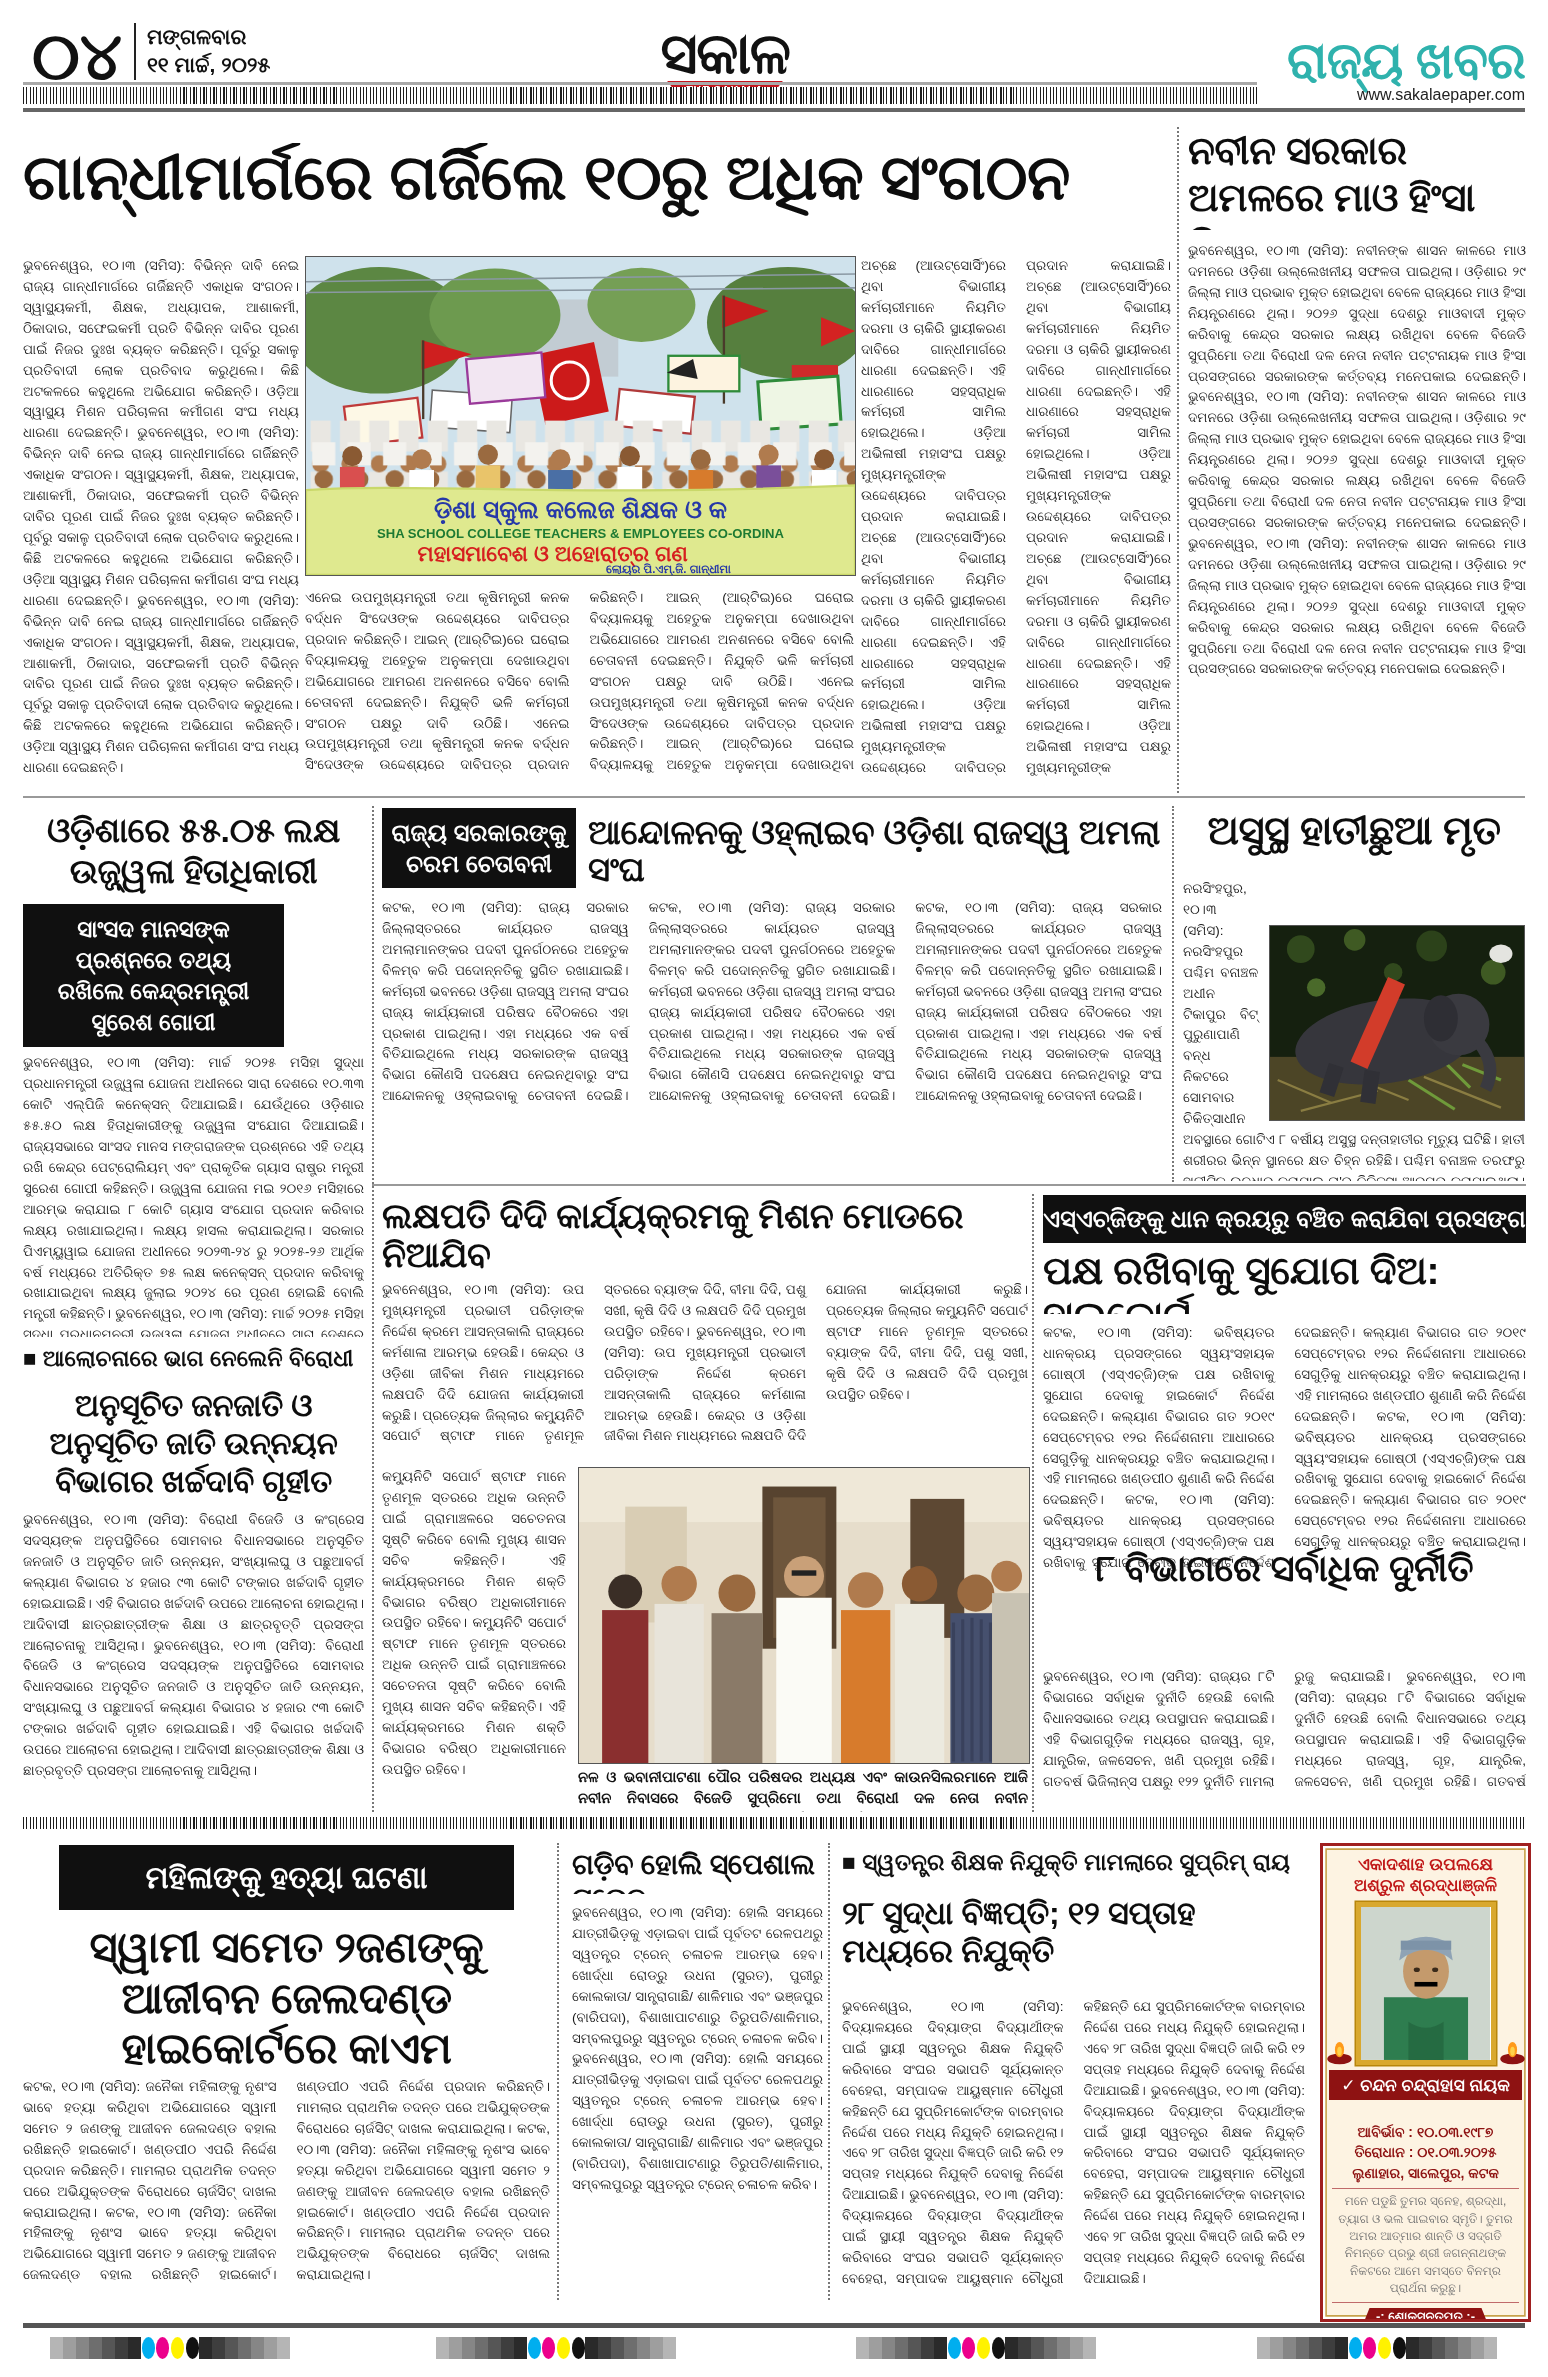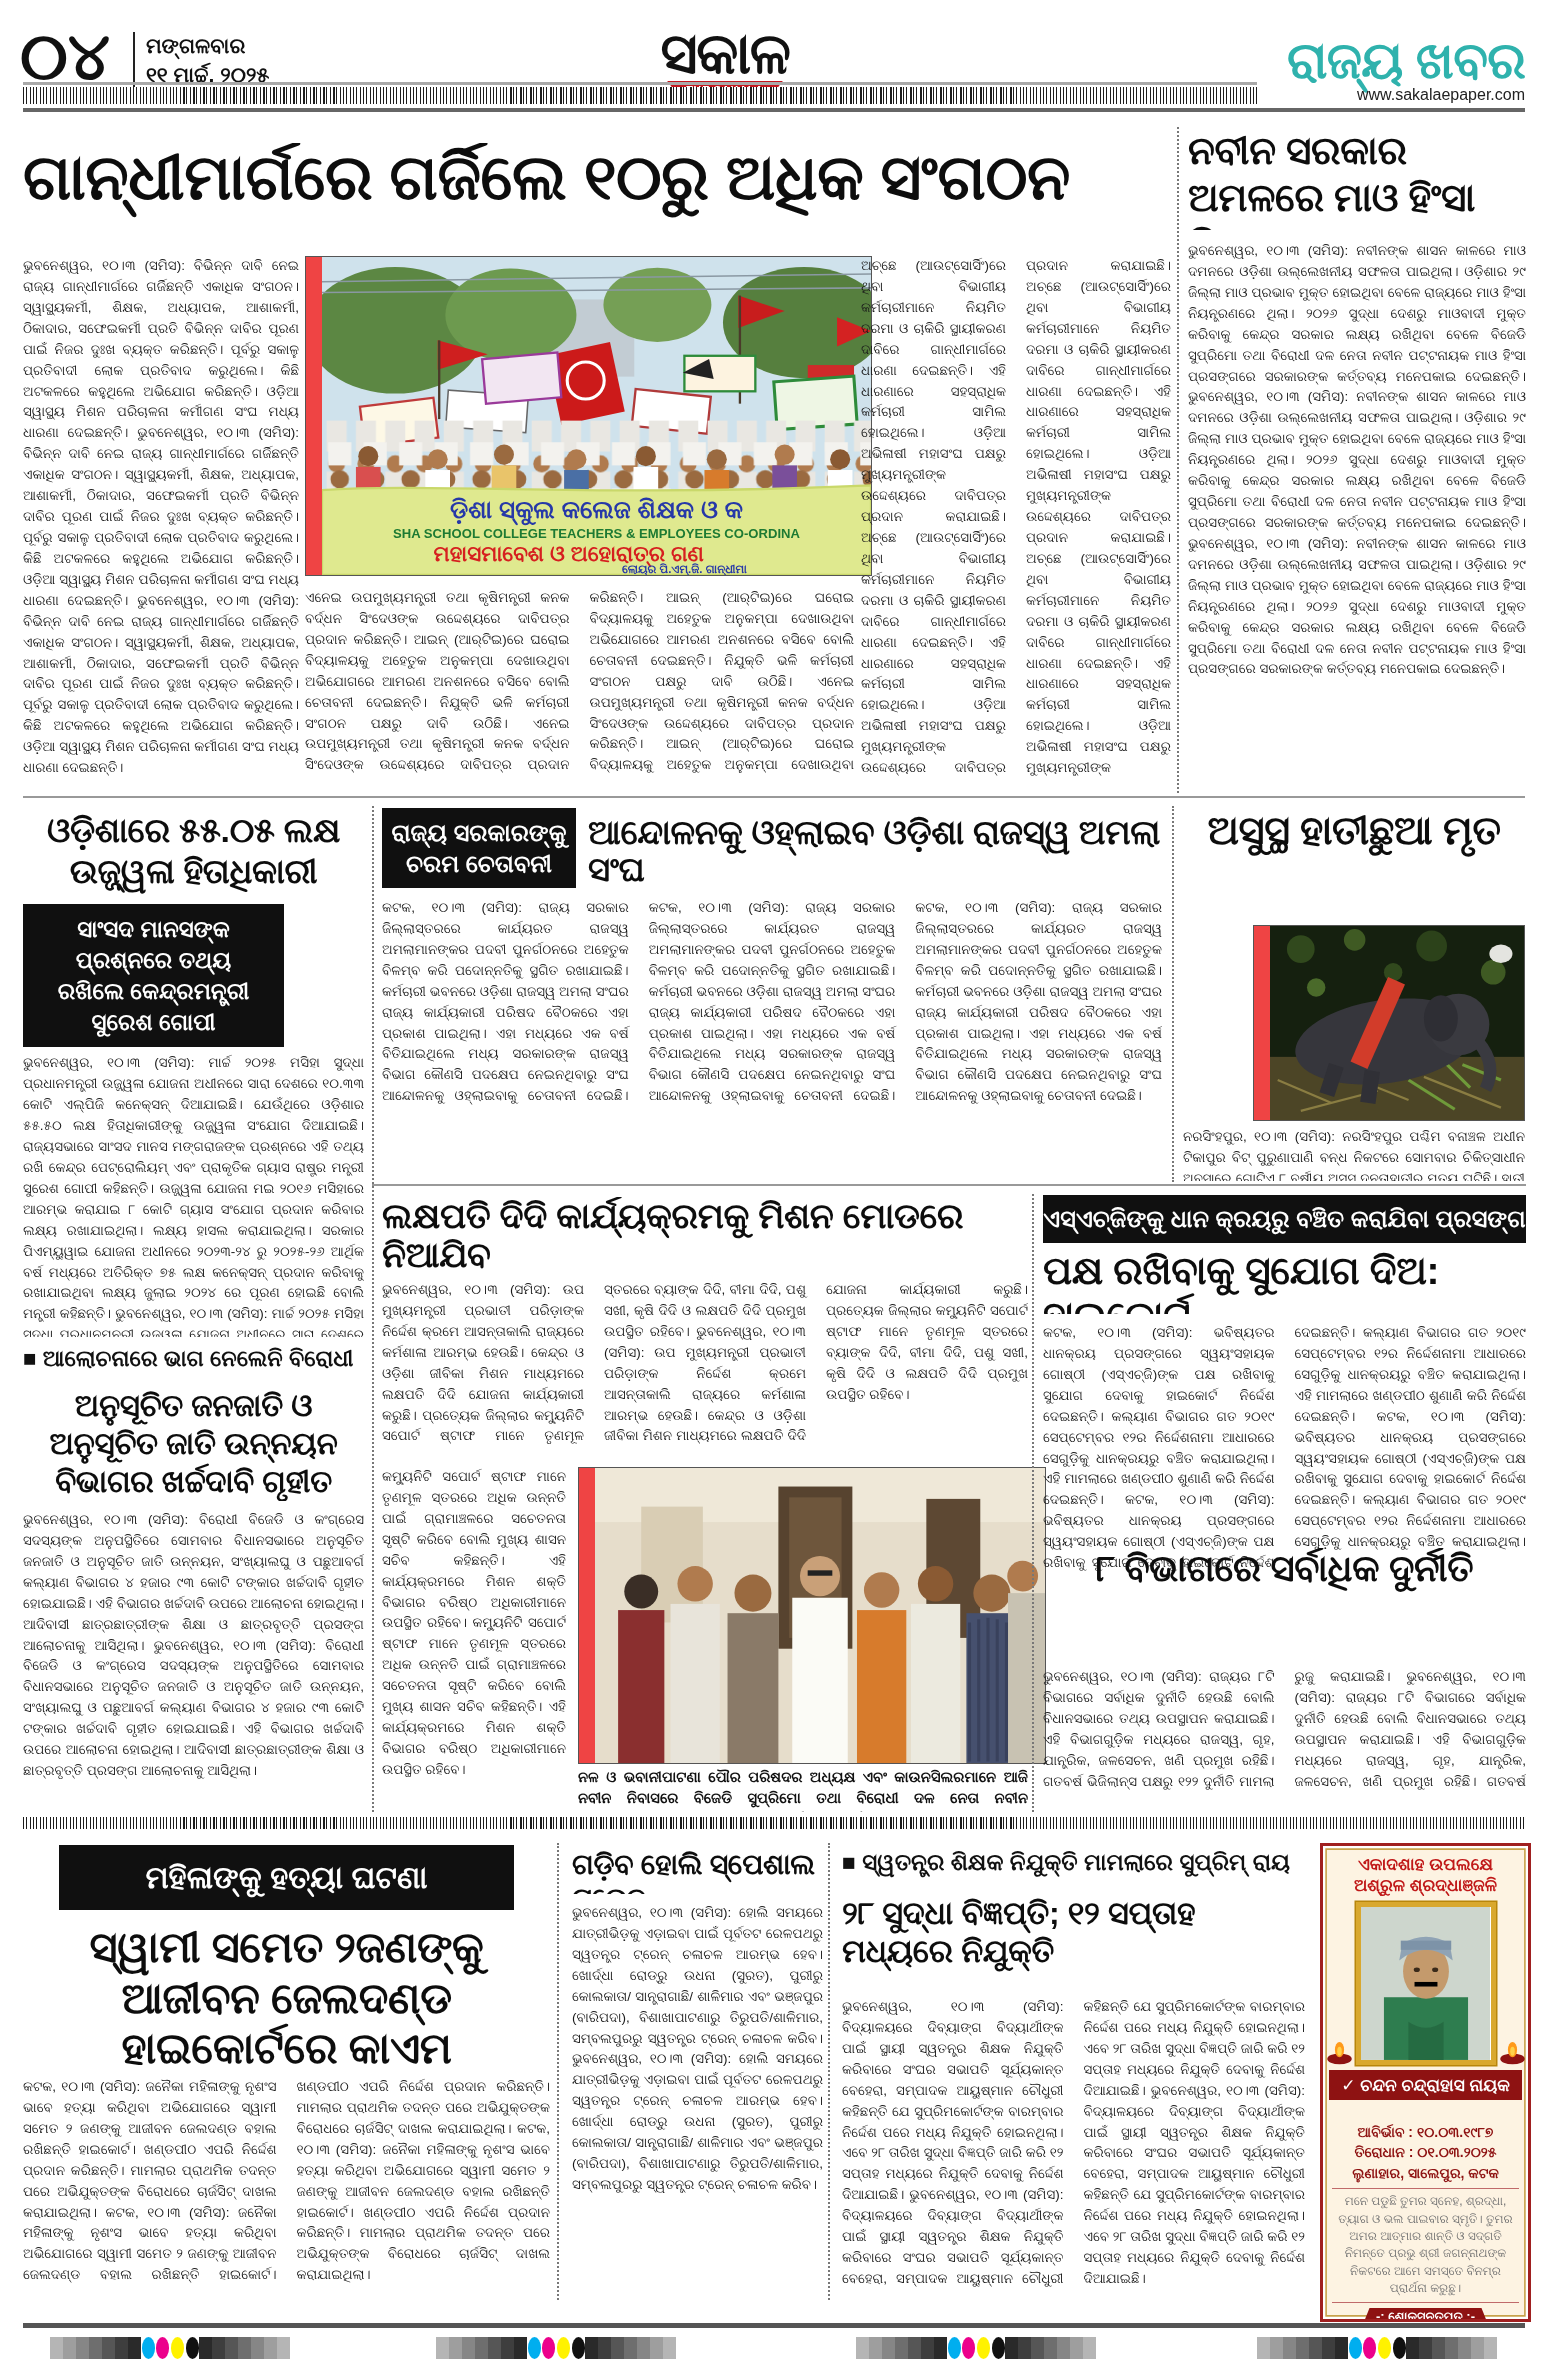--- a/index.html
+++ b/index.html
@@ -9,21 +9,21 @@
   .hl{font-weight:900;color:#0d0d0d;overflow:hidden;letter-spacing:-0.4px;}
   .body{font-size:13.5px;line-height:1.55;text-align:justify;overflow:hidden;color:#1a1a1a;}
   .cols2{column-count:2;column-gap:20px;}
   .cols3{column-count:3;column-gap:20px;}
   .kick{background:#101010;color:#fff;font-weight:800;text-align:center;
         display:flex;flex-direction:column;justify-content:center;overflow:hidden;}
   .vdiv{width:0;border-left:2.3px dotted #777;}
   .hrule{background:#999;}
   .stripes{background:repeating-linear-gradient(90deg,#1c1c1c 0 1.5px,#fff 1.5px 3.1px,#1c1c1c 3.1px 3.9px,#fff 3.9px 7px,#1c1c1c 7px 8.5px,#fff 8.5px 10px);}
   .caption{font-weight:bold;font-size:14.7px;line-height:1.45;text-align:justify;overflow:hidden;}
-  .photo{border:0.8px solid #555;background:#ef4444;overflow:hidden;padding-left:16px;}
+  .photo{border:0.8px solid #555;background:#ef4444;overflow:hidden;}
   .photo svg{display:block;width:100%;height:100%;}
   
   .pagenum{font-size:66px;font-weight:900;line-height:1;}
   .datebox{border-left:2.3px solid #222;padding-left:10.8px;font-weight:800;font-size:21px;line-height:1.35;}
   .masthead{font-size:57px;font-weight:900;line-height:.9;letter-spacing:-1.5px;}
   .mastsub{background:#c5161d;color:#fff;font-size:10.8px;font-weight:800;text-align:center;
            clip-path:polygon(0 0,100% 0,88% 100%,12% 100%);padding:3.1px 0;letter-spacing:0.8px;}
   .section-title{font-size:51px;font-weight:900;letter-spacing:-0.8px;}
   .website{font-size:16px;color:#222;}
   
@@ -41,21 +41,21 @@
   
   .calib{position:absolute;display:flex;align-items:center;height:21.6px;}
   .calib span{display:inline-block;width:13px;height:21.6px;}
   .calib .dot{width:13px;height:21.6px;border-radius:50%;margin:0 0.8px;}
 </style>
 </head>
 <body>
 
 <div id="page">
 
-  <div class="abs" style="left:20px;top:23px;display:flex;align-items:flex-end;gap:23px;">
+  <div class="abs" style="left:32px;top:23px;display:flex;align-items:flex-start;gap:12px;">
     <div class="pagenum">୦୪</div>
     <div class="datebox">
       <div>ମଙ୍ଗଳବାର</div>
       <div>୧୧ ମାର୍ଚ୍ଚ, ୨୦୨୫</div>
     </div>
   </div>
   <div class="abs" style="left:640px;top:28px;width:170px;text-align:center;">
     <div class="masthead">ସକାଳ</div>
     <div class="mastsub" style="width:116px;margin:1.5px auto 0;">THE SAKALA</div>
   </div>

